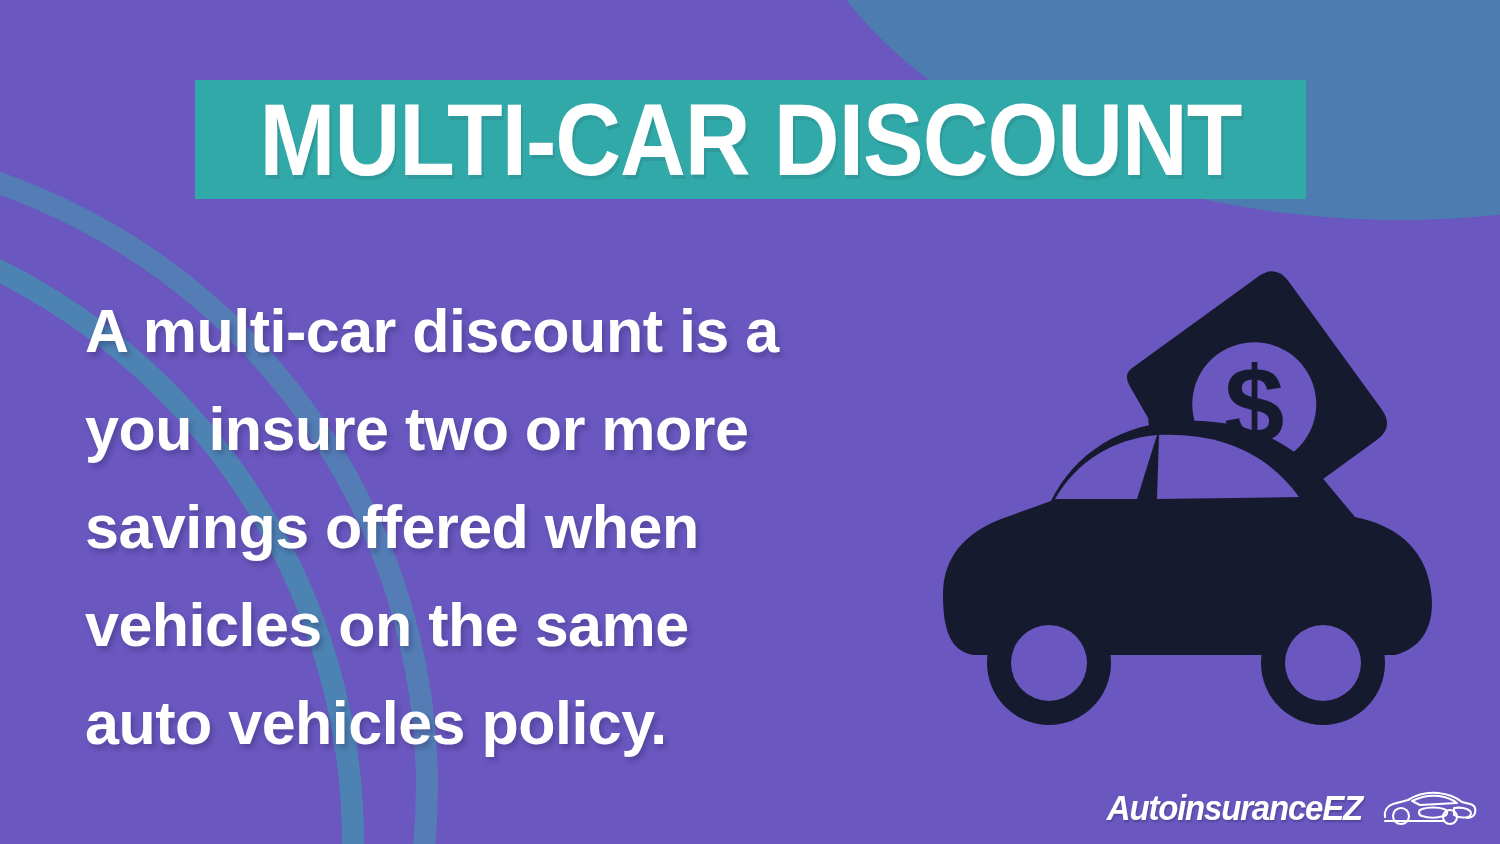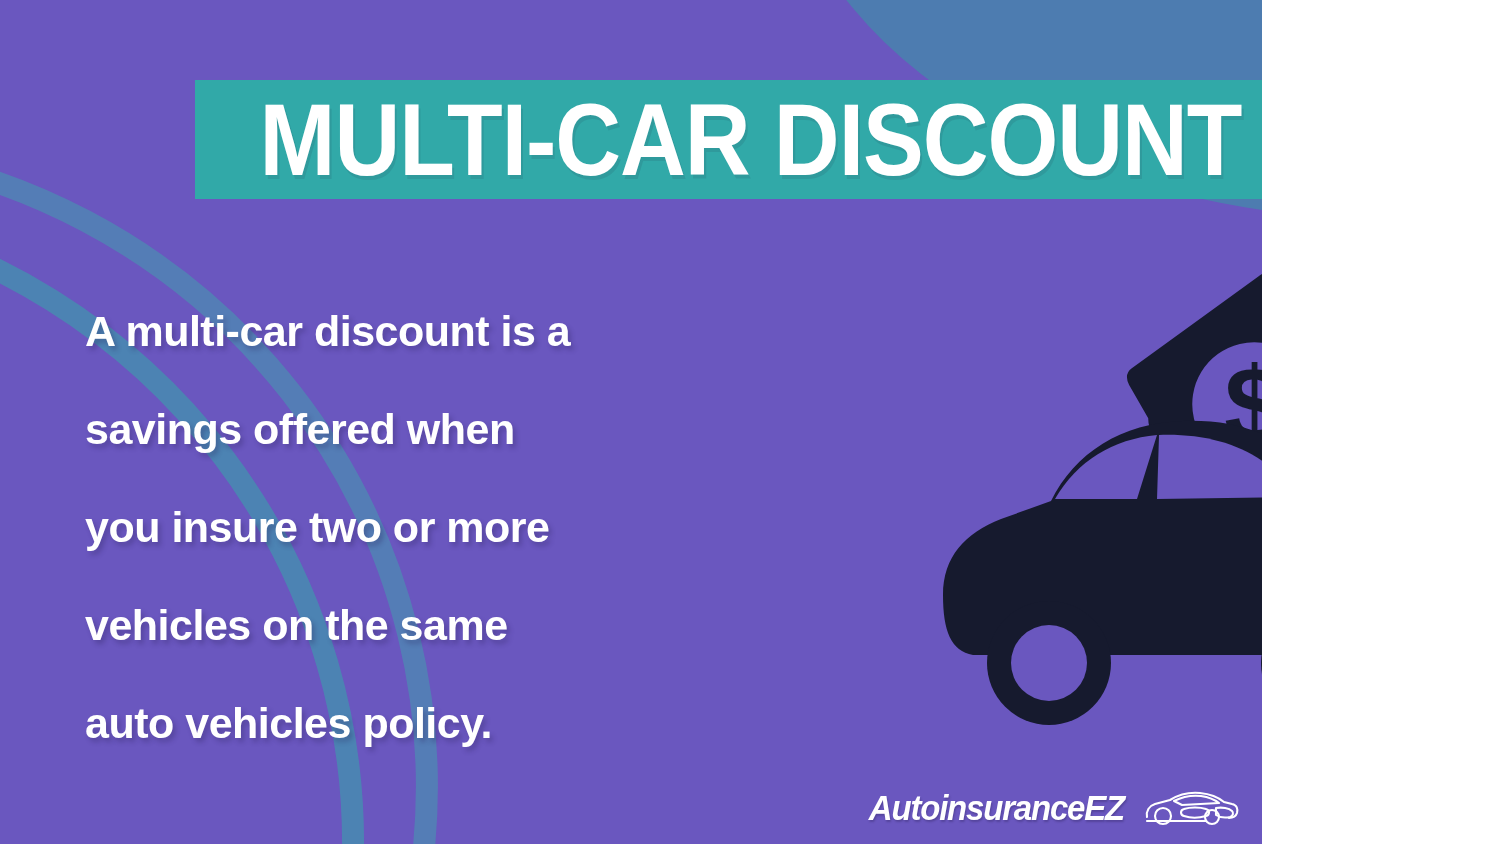--- a/index.html
+++ b/index.html
@@ -7,21 +7,21 @@
 
   html, body {
     width:1500px; height:844px;
     overflow:hidden;
     background:#ffffff;
     font-family:"Liberation Sans", sans-serif;
   }
 
   #canvas {
     position:relative;
-    width:1262px;
+    width:1500px;
     height:844px;
     overflow:hidden;
     background:#6a57bf;
   }
 
   
   .bg-layer {
     position:absolute;
     inset:0;
     width:1500px;
@@ -64,21 +64,21 @@
   
   #body-copy {
     position:absolute;
     left:85px;
     top:282px;
     width:880px;
     z-index:6;
     color:#ffffff;
     font-family:"Liberation Sans","DejaVu Sans", sans-serif;
     font-weight:700;
-    font-size:43px;
+    font-size:61px;
     line-height:98px;
     letter-spacing:-0.5px;
     text-shadow:3px 4px 5px rgba(40,30,85,0.30);
   }
   #body-copy .ln { display:block; white-space:nowrap; }
 
   
   #illustration {
     position:absolute;
     left:925px;
@@ -126,22 +126,22 @@
       <path d="M -150 150 A 640 640 0 0 1 420 880" stroke="#5380b5" stroke-width="22" opacity="0.95"></path>
       <path d="M -150 218 A 640 640 0 0 1 352 880" stroke="#4b86b2" stroke-width="22" opacity="0.95"></path>
     </g>
   </svg>
 
   <div id="title-band"></div>
   <div id="title-text">MULTI-CAR DISCOUNT</div>
 
   <div id="body-copy">
     <span class="ln">A multi-car discount is a</span>
+    <span class="ln">you insure two or more</span>
     <span class="ln">savings offered when</span>
-    <span class="ln">you insure two or more</span>
     <span class="ln">vehicles on the same</span>
     <span class="ln">auto vehicles policy.</span>
   </div>
 
   <svg id="illustration" viewBox="0 0 520 460" aria-hidden="true">
 
     <g transform="rotate(-36 330 130)">
       <path d="M 246 36
                L 402 36
                Q 424 36 424 58

